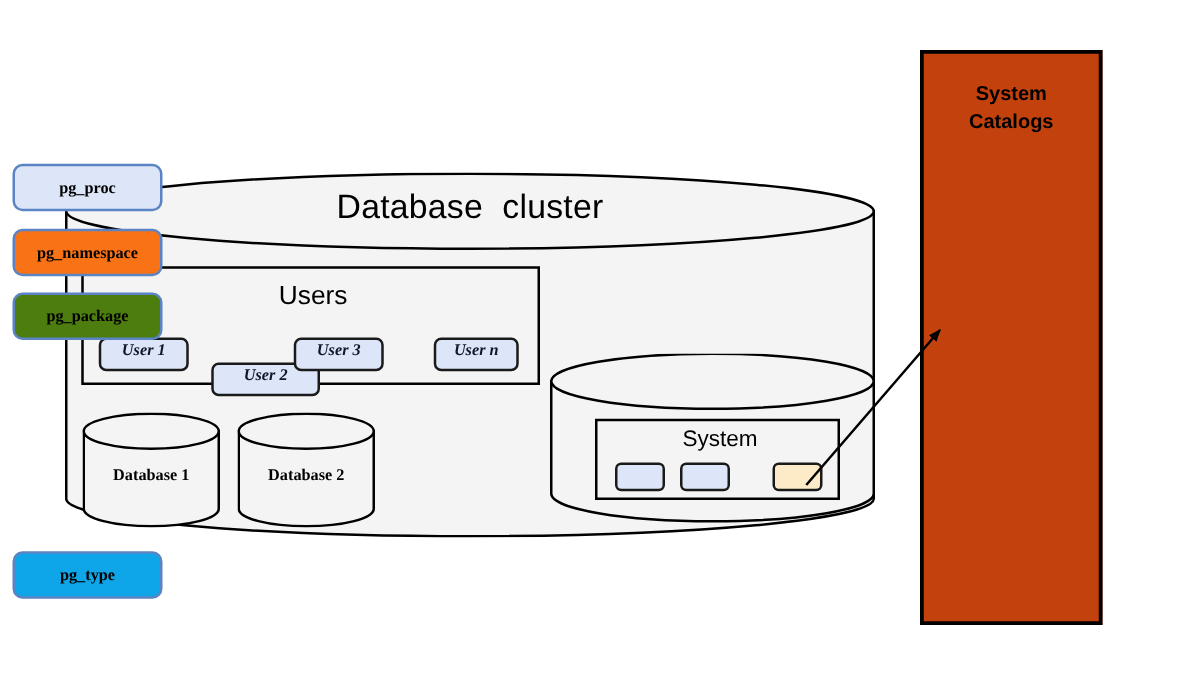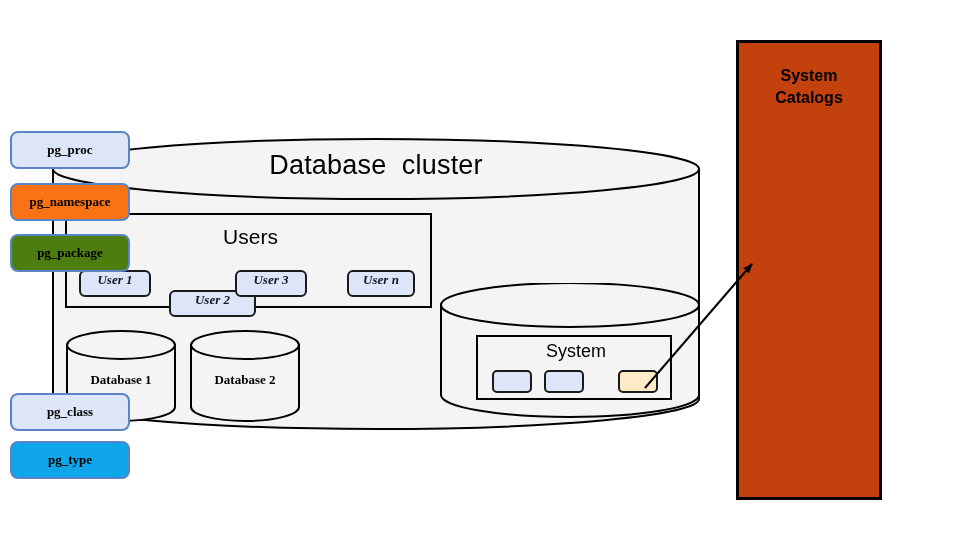--- a/index.html
+++ b/index.html
@@ -251,23 +251,20 @@
 
   <div class="catalog-item" style="top:131px; background:#dce6f8;">
     <span>pg_proc</span>
   </div>
   <div class="catalog-item" style="top:183px; background:#f97316;">
     <span>pg_namespace</span>
   </div>
   <div class="catalog-item" style="top:234px; background:#4d7c0f;">
     <span>pg_package</span>
   </div>
-  <div class="catalog-item" style="top:393px; background:#dce6f8;">
-    <span>pg_class</span>
-  </div>
   <div class="catalog-item" style="top:441px; background:#0ea5e9;">
     <span>pg_type</span>
   </div>
 
   <svg class="arrow-layer">
     <defs>
       <marker id="arrowhead" markerWidth="10" markerHeight="8" refX="9" refY="4" orient="auto" markerUnits="userSpaceOnUse">
         <path d="M0,0 L10,4 L0,8 Z" fill="#000000"></path>
       </marker>
     </defs>

